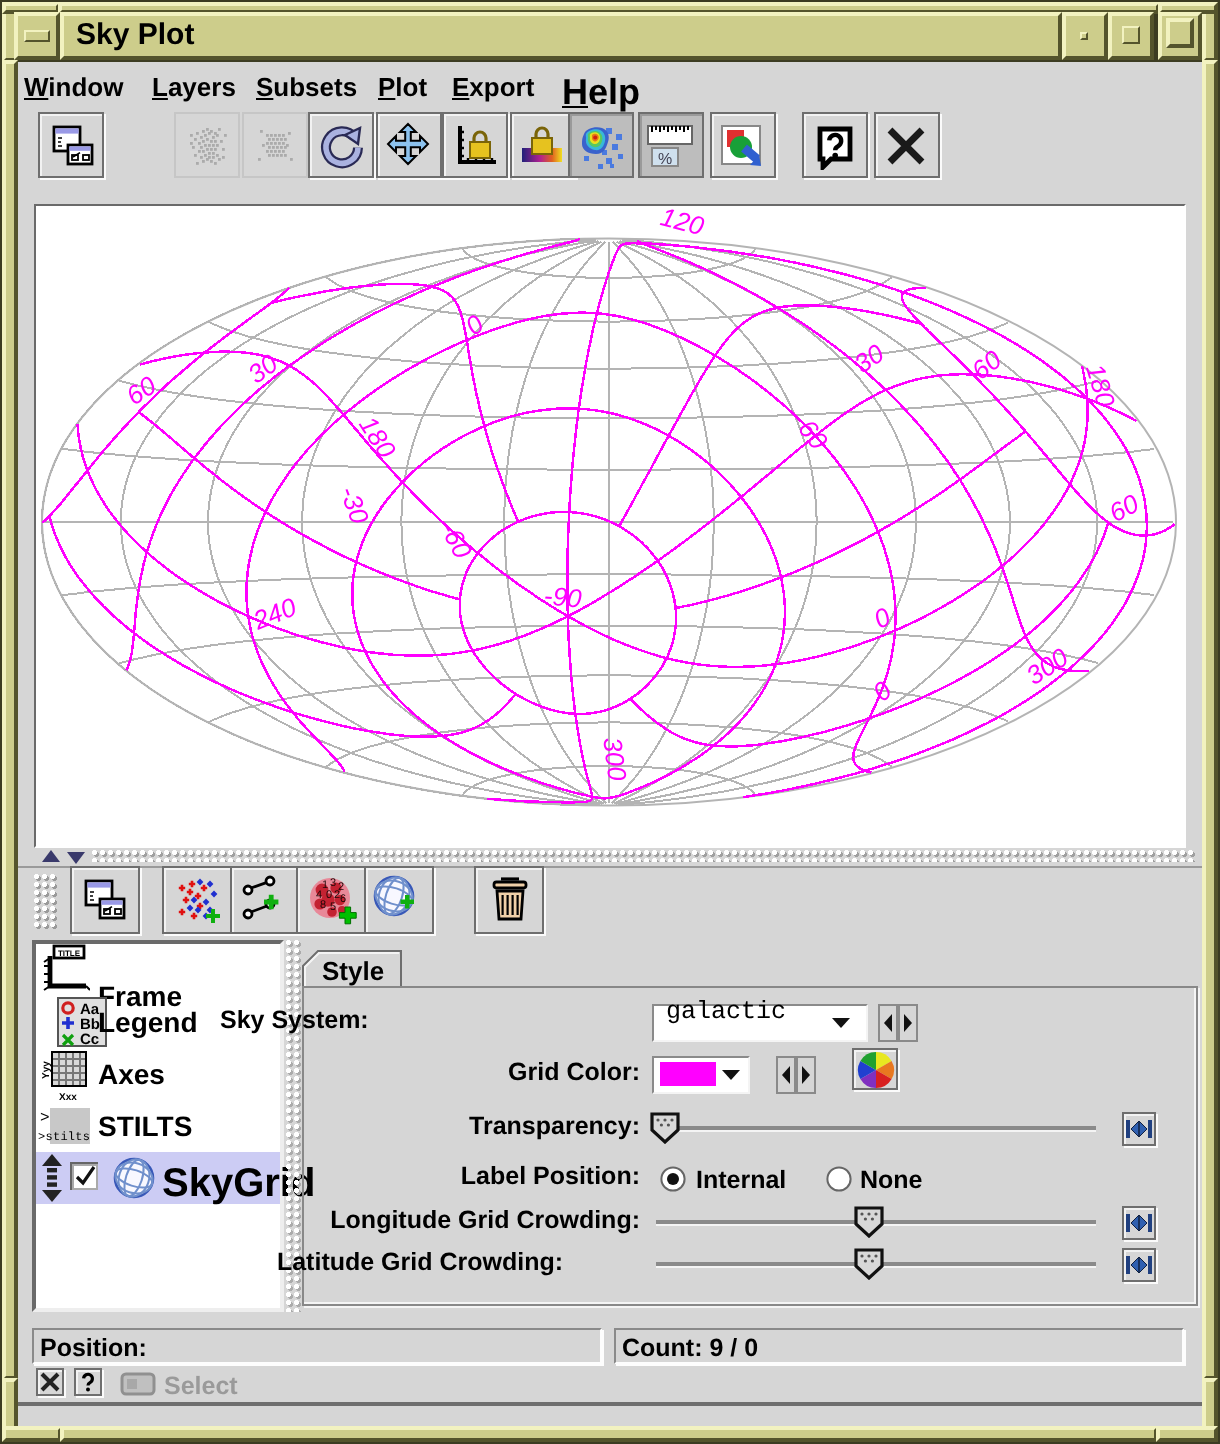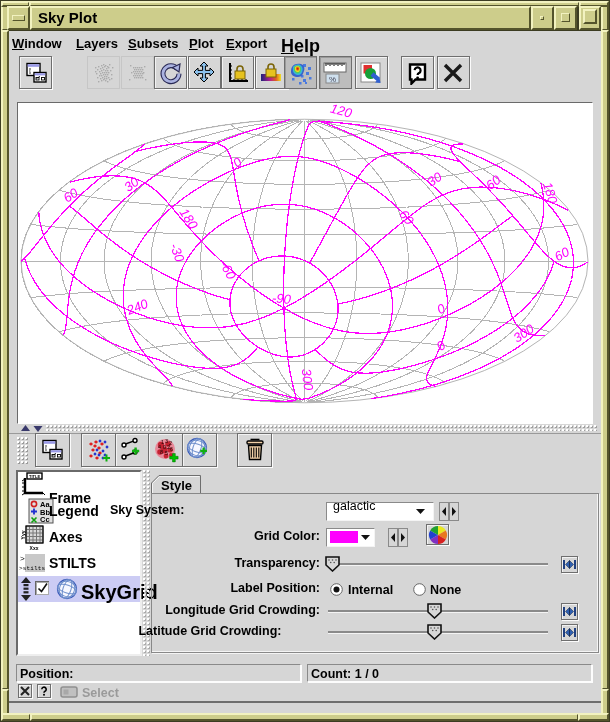--- a/index.html
+++ b/index.html
@@ -489,21 +489,21 @@
 <div class="ab bold" style="left:161px;top:478px;font-size:13px;">Style</div>
 <div class="ab" style="left:151px;top:493px;width:448px;height:160px;border:1px solid #888;box-shadow:inset -1px -1px 0 #f4f4f4, 1px 1px 0 #f4f4f4;"></div>
 <div class="ab" style="left:155px;top:494px;width:44px;height:2px;background:#d6d6d6;"></div>
 <div class="ab bold" style="left:110px;top:503px;width:220px;font-size:12.5px;text-align:left;">Sky System:</div>
 <div class="ab bold" style="left:100px;top:529px;width:220px;font-size:12.5px;text-align:right;">Grid Color:</div>
 <div class="ab bold" style="left:100px;top:556px;width:220px;font-size:12.5px;text-align:right;">Transparency:</div>
 <div class="ab bold" style="left:100px;top:581px;width:220px;font-size:12.5px;text-align:right;">Label Position:</div>
 <div class="ab bold" style="left:100px;top:603px;width:220px;font-size:12.5px;text-align:right;">Longitude Grid Crowding:</div>
 <div class="ab bold" style="left:100px;top:624px;width:220px;font-size:12.5px;text-align:center;">Latitude Grid Crowding:</div>
 <div class="ab" style="left:326px;top:502px;width:108px;height:19px;background:#fff;border:1px solid;border-color:#8a8a8a #f4f4f4 #f4f4f4 #8a8a8a;"></div>
-<div class="ab" style="left:333px;top:499px;font-size:12.5px;">galactic</div>
+<div class="ab" style="left:333px;top:499px;font-size:12.5px;font-family:Liberation Mono, monospace;">galactic</div>
 <svg class="ab" style="left:416px;top:509px" width="9" height="5">
     <path d="M0 0h9l-4.5 5z" fill="#111"></path>
   </svg>
 <div class="ab" style="left:439px;top:502px;width:10px;height:19px;background:#d6d6d6;border:1px solid #8a8a8a;"></div>
 <svg class="ab" style="left:439px;top:505px" width="10" height="13">
     <path d="M7 2L3 6.5L7 11z" fill="#111"></path>
   </svg>
 <div class="ab" style="left:449px;top:502px;width:10px;height:19px;background:#d6d6d6;border:1px solid #8a8a8a;"></div>
 <svg class="ab" style="left:449px;top:505px" width="10" height="13">
     <path d="M3 2l4 4.5L3 11z" fill="#111"></path>
@@ -592,21 +592,21 @@
     <circle cx="6.5" cy="6.5" r="3" fill="#111"></circle>
   </svg>
 <div class="ab bold" style="left:348px;top:583px;font-size:12.5px;">Internal</div>
 <svg class="ab" style="left:413px;top:583px" width="13" height="13">
     <circle cx="6.5" cy="6.5" r="5.8" fill="#fff" stroke="#666"></circle>
   </svg>
 <div class="ab bold" style="left:430px;top:583px;font-size:12.5px;">None</div>
 <div class="ab" style="left:16px;top:664px;width:285px;height:18px;background:#d6d6d6;border:1px solid;border-color:#8a8a8a #fdfdfd #fdfdfd #8a8a8a;box-shadow:1px 1px 0 #fdfdfd;"></div>
 <div class="ab bold" style="left:20px;top:667px;font-size:12.5px;">Position:</div>
 <div class="ab" style="left:307px;top:664px;width:285px;height:18px;background:#d6d6d6;border:1px solid;border-color:#8a8a8a #fdfdfd #fdfdfd #8a8a8a;box-shadow:1px 1px 0 #fdfdfd;"></div>
-<div class="ab bold" style="left:311px;top:667px;font-size:12.5px;">Count: 1 / 0</div>
+<div class="ab bold" style="left:311px;top:667px;font-size:12.5px;">Count: 9 / 0</div>
 <div style="position:absolute;left:18px;top:684px;width:14px;height:14px;border:1px solid #6e6e6e;background:#d6d6d6;box-shadow:inset 1px 1px 0 #f2f2f2, 1px 1px 0 #fbfbfb;display:flex;align-items:center;justify-content:center;box-sizing:border-box;">
     <svg width="12" height="12" viewBox="0 0 12 12" style="">
       <path d="M2 2l8 8M10 2l-8 8" stroke="#222" stroke-width="2"></path>
     </svg>
   </div>
 <div style="position:absolute;left:37px;top:684px;width:14px;height:14px;border:1px solid #6e6e6e;background:#d6d6d6;box-shadow:inset 1px 1px 0 #f2f2f2, 1px 1px 0 #fbfbfb;display:flex;align-items:center;justify-content:center;box-sizing:border-box;">
     <svg width="12" height="12" viewBox="0 0 12 12" style="">
       <path d="M3.8 4.2a2.2 2.2 0 1 1 3.2 2.1c-.7.4-1 .7-1 1.4" fill="none" stroke="#000" stroke-width="1.6"></path>
       <circle cx="6" cy="9.8" r="1" fill="#000"></circle>
     </svg>

